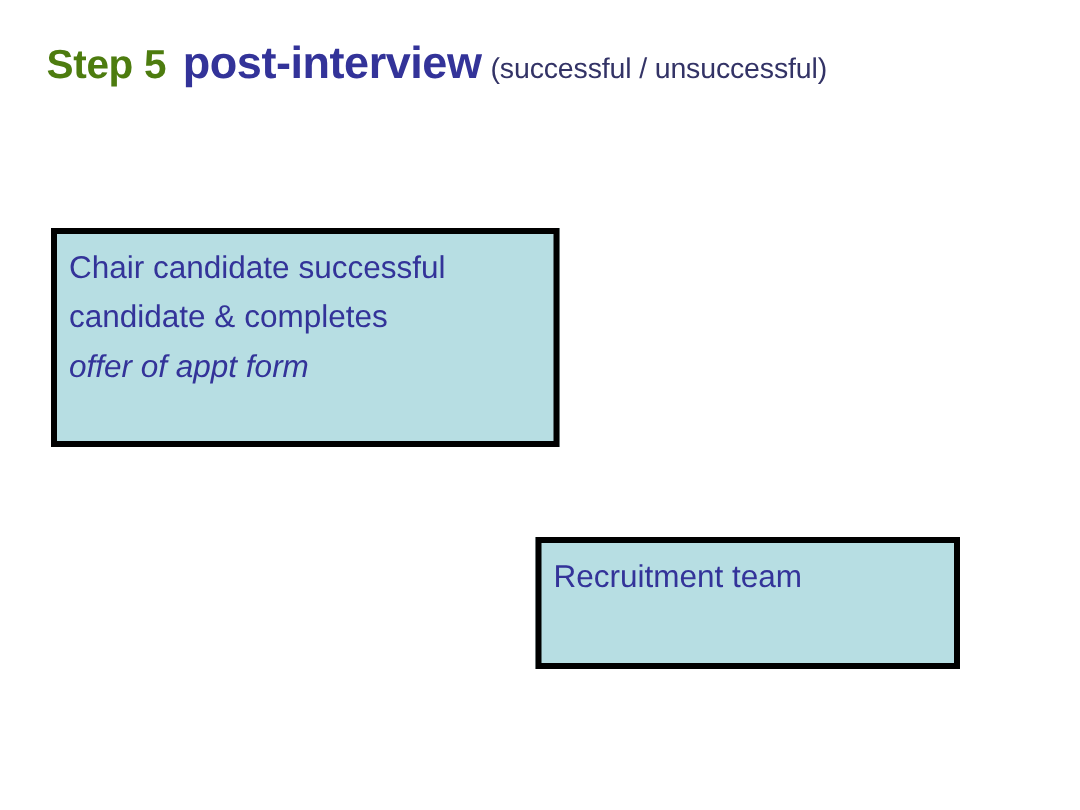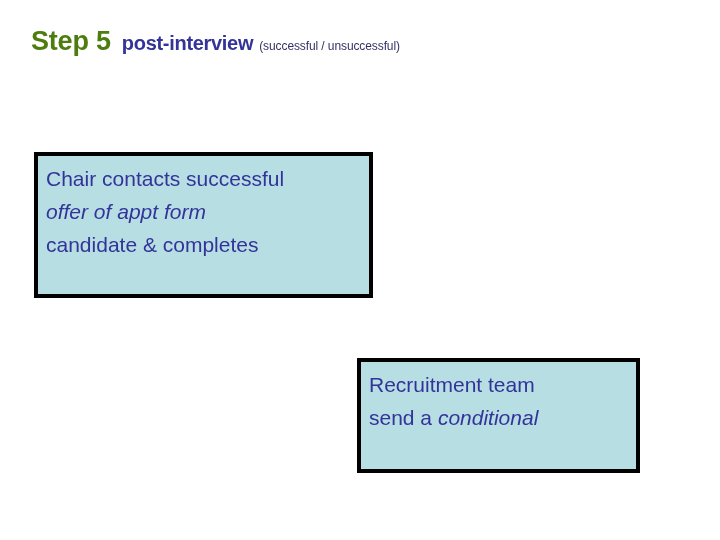--- a/index.html
+++ b/index.html
@@ -32,27 +32,27 @@
     font-size: 27px;
     font-weight: bold;
     color: #4d7c0f;
     letter-spacing: -0.2px;
   }
   .title-gap {
     display: inline-block;
     width: 11px;
   }
   .title-main {
-    font-size: 20px;
+    font-size: 30px;
     font-weight: bold;
     color: #333399;
     letter-spacing: -0.3px;
   }
   .title-paren {
-    font-size: 12px;
+    font-size: 19px;
     font-weight: normal;
     color: #333366;
     letter-spacing: -0.1px;
     margin-left: 6px;
   }
 
   
   .box {
     position: absolute;
     background: #b7dee3;
@@ -75,40 +75,39 @@
   #box-chair {
     left: 34px;
     top: 152px;
     width: 339px;
     height: 146px;
   }
   #box-recruitment {
     left: 357px;
     top: 358px;
     width: 283px;
-    height: 115px;
+    height: 88px;
   }
 </style>
 </head>
 <body>
 
 <div class="slide">
 
   <div class="title">
     <span class="title-step">Step 5</span><span class="title-gap"></span><span class="title-main">post-interview</span><span class="title-paren">(successful / unsuccessful)</span>
   </div>
 
   <div class="box" id="box-chair">
     <div class="box-text">
-      <div class="line">Chair contacts successful</div>
+      <div class="line">Chair candidate successful</div>
+      <div class="line">candidate &amp; completes</div>
       <div class="line italic">offer of appt form</div>
-      <div class="line">candidate &amp; completes</div>
     </div>
   </div>
 
   <div class="box" id="box-recruitment">
     <div class="box-text">
       <div class="line">Recruitment team</div>
-      <div class="line"><span>send a </span><span class="italic">conditional</span></div>
     </div>
   </div>
 
 </div>
 
 </body></html>

